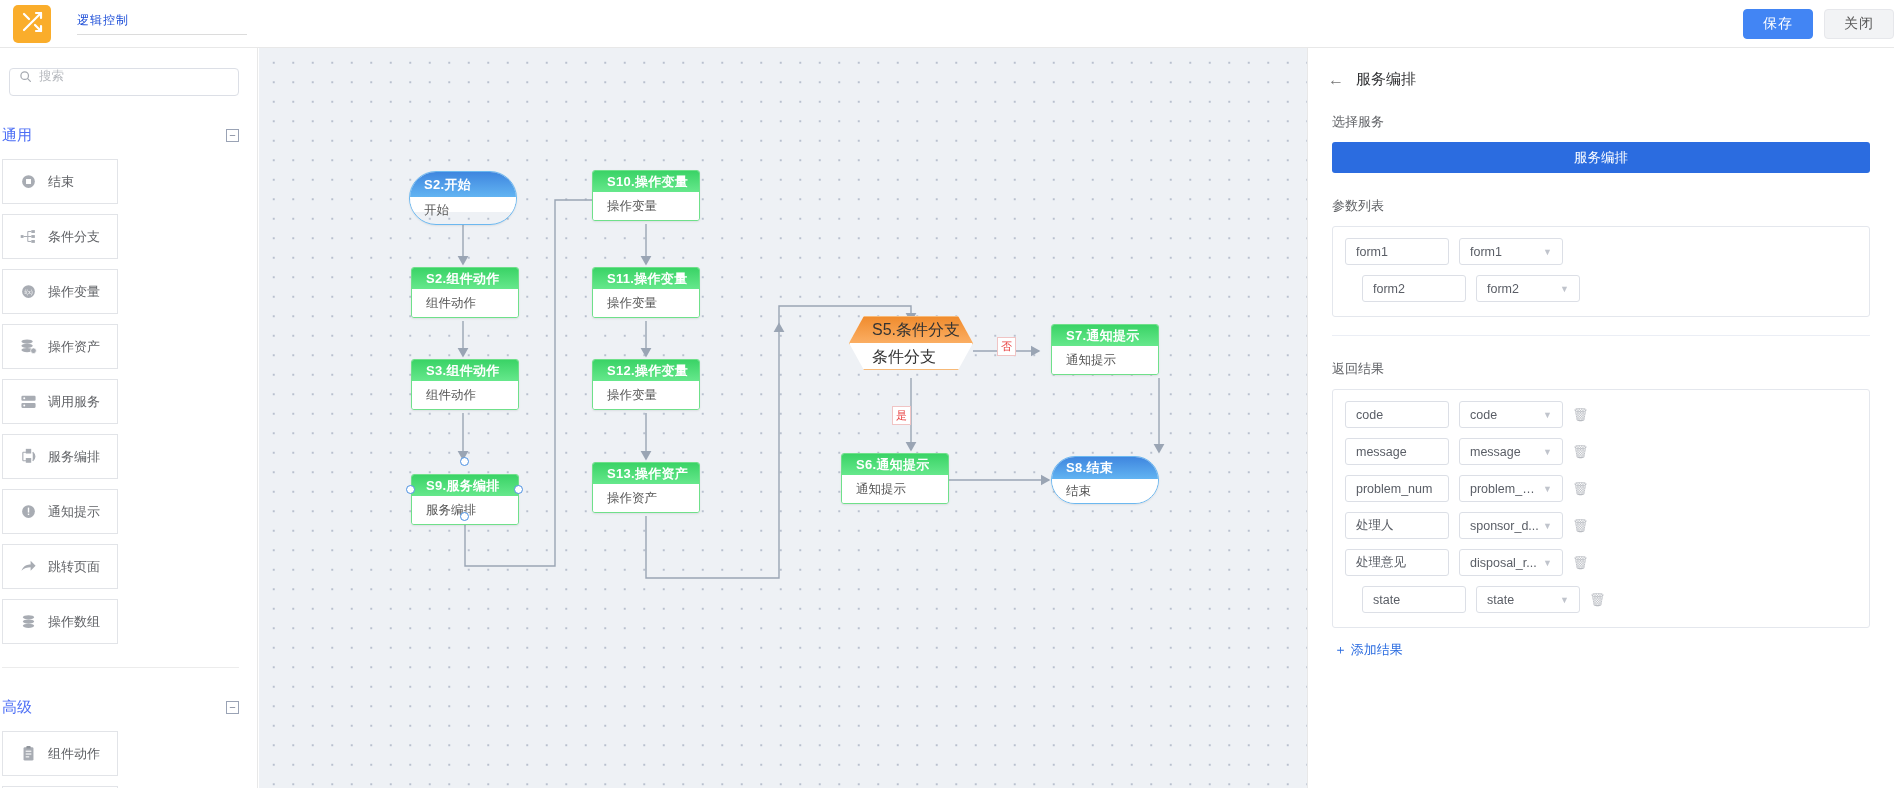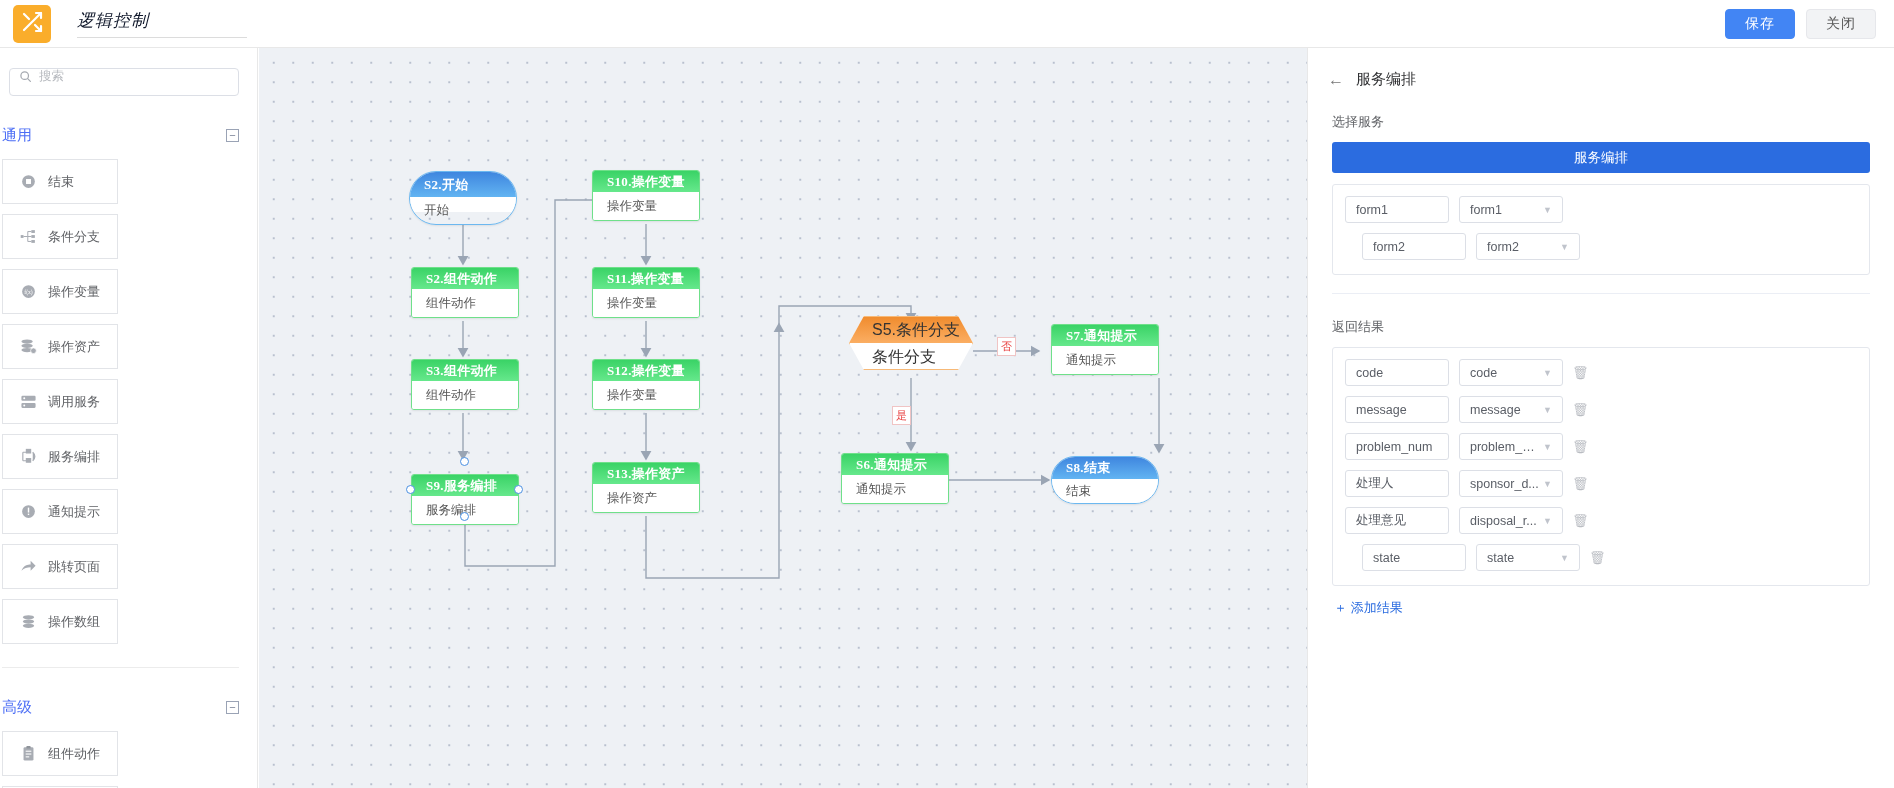--- a/index.html
+++ b/index.html
@@ -6,22 +6,22 @@
   html,body { width:1894px; height:788px; overflow:hidden;
     font-family:"Liberation Sans","DejaVu Sans",sans-serif; background:#fff; color:#333; }
 
   
   .header { position:absolute; left:0; top:0; width:1894px; height:48px;
     background:#fff; border-bottom:1px solid #e8e8e8; display:flex; align-items:center; }
   .logo { width:38px; height:38px; margin-left:13px; background:#FAAD2B; border-radius:5px;
     display:flex; align-items:center; justify-content:center; }
   .logo svg { width:24px; height:24px; }
   .title-wrap { margin-left:26px; width:170px; border-bottom:1px solid #dcdcdc; padding-bottom:5px; }
-  .app-title { font-size:17px; color:#0f172a; letter-spacing:1px;font-style:italic; }
-  .hdr-right { margin-left:auto; margin-right:18px; display:flex; gap:11px; align-items:center; }
+  .app-title { font-size:12px; color:#1d4ed8; letter-spacing:1px; }
+  .hdr-right { margin-left:auto; display:flex; gap:11px; align-items:center; }
   .btn { height:30px; min-width:70px; border-radius:4px; font-size:14px; cursor:pointer;
     display:flex; align-items:center; justify-content:center; letter-spacing:1px; }
   .btn-primary { background:#4285f4; color:#fff; border:1px solid #4285f4; }
   .btn-default { background:#f2f3f5; color:#595959; border:1px solid #e6e7eb; }
 
   
   .sidebar { position:absolute; left:0; top:48px; width:258px; height:740px;
     background:#fff; border-right:1px solid #e8e8e8; overflow:hidden; }
   .search-box { margin:20px 18px 0 9px; height:28px; border:1px solid #dcdfe6; border-radius:4px;
     display:flex; align-items:flex-start; padding:0 9px; }
@@ -41,21 +41,21 @@
   .pal-item .ic { width:17px; height:17px; flex:none; color:#a0a4ab; display:flex;
     align-items:center; justify-content:center; }
   .pal-item .ic svg { width:17px; height:17px; fill:#a8acb3; }
   .divider { margin:23px 18px 0 2px; border-top:1px solid #ececec; }
 
   
   .canvas { position:absolute; left:259px; top:48px; width:1048px; height:740px;
     background-color:#eef1f5;
     background-image:radial-gradient(#b8c0ce 1px, transparent 1px);
     background-size:19.5px 19.5px; background-position:5px 5px; overflow:hidden; }
-  .node { position:absolute;font-family:Liberation Serif, serif; }
+  .node { position:absolute; }
   .node .hd { font-size:13px; font-weight:bold; color:#fff; height:21px; line-height:21px;
     padding-left:14px; letter-spacing:.3px; }
   .node .bd { font-size:12.5px; color:#555; height:28px; line-height:28px; padding-left:14px;
     background:#fff; }
   .n-green { width:108px; border:1px solid #6fe08a; border-radius:3px; overflow:hidden;
     box-shadow:0 1px 2px rgba(0,0,0,.08); }
   .n-green .hd { background:linear-gradient(180deg,#3ad366 0%,#66e88c 100%); }
   .n-start { width:108px; height:54px; border:1px solid #6cb8f0; border-radius:27px;
     overflow:hidden; box-shadow:0 1px 2px rgba(0,0,0,.08); }
   .n-start .hd { background:linear-gradient(180deg,#3f86df 0%,#62b4f2 100%); height:25px;
@@ -360,20 +360,21 @@
 
 <div class="rpanel">
   <div class="rp-head">
     <span class="rp-back">←</span>
     <span class="rp-title">服务编排</span>
   </div>
 
   <div class="rp-sub">选择服务</div>
   <div class="rp-bigbtn">服务编排</div>
 
+  <div class="rp-sub">参数列表</div>
   <div class="rp-box">
     <div class="rp-row">
       <div class="fld in">form1</div>
       <div class="fld sel">
         <span class="cv">form1</span>
         <span class="caret">▼</span>
       </div>
     </div>
     <div class="rp-row">
       <div class="fld in">form2</div>

